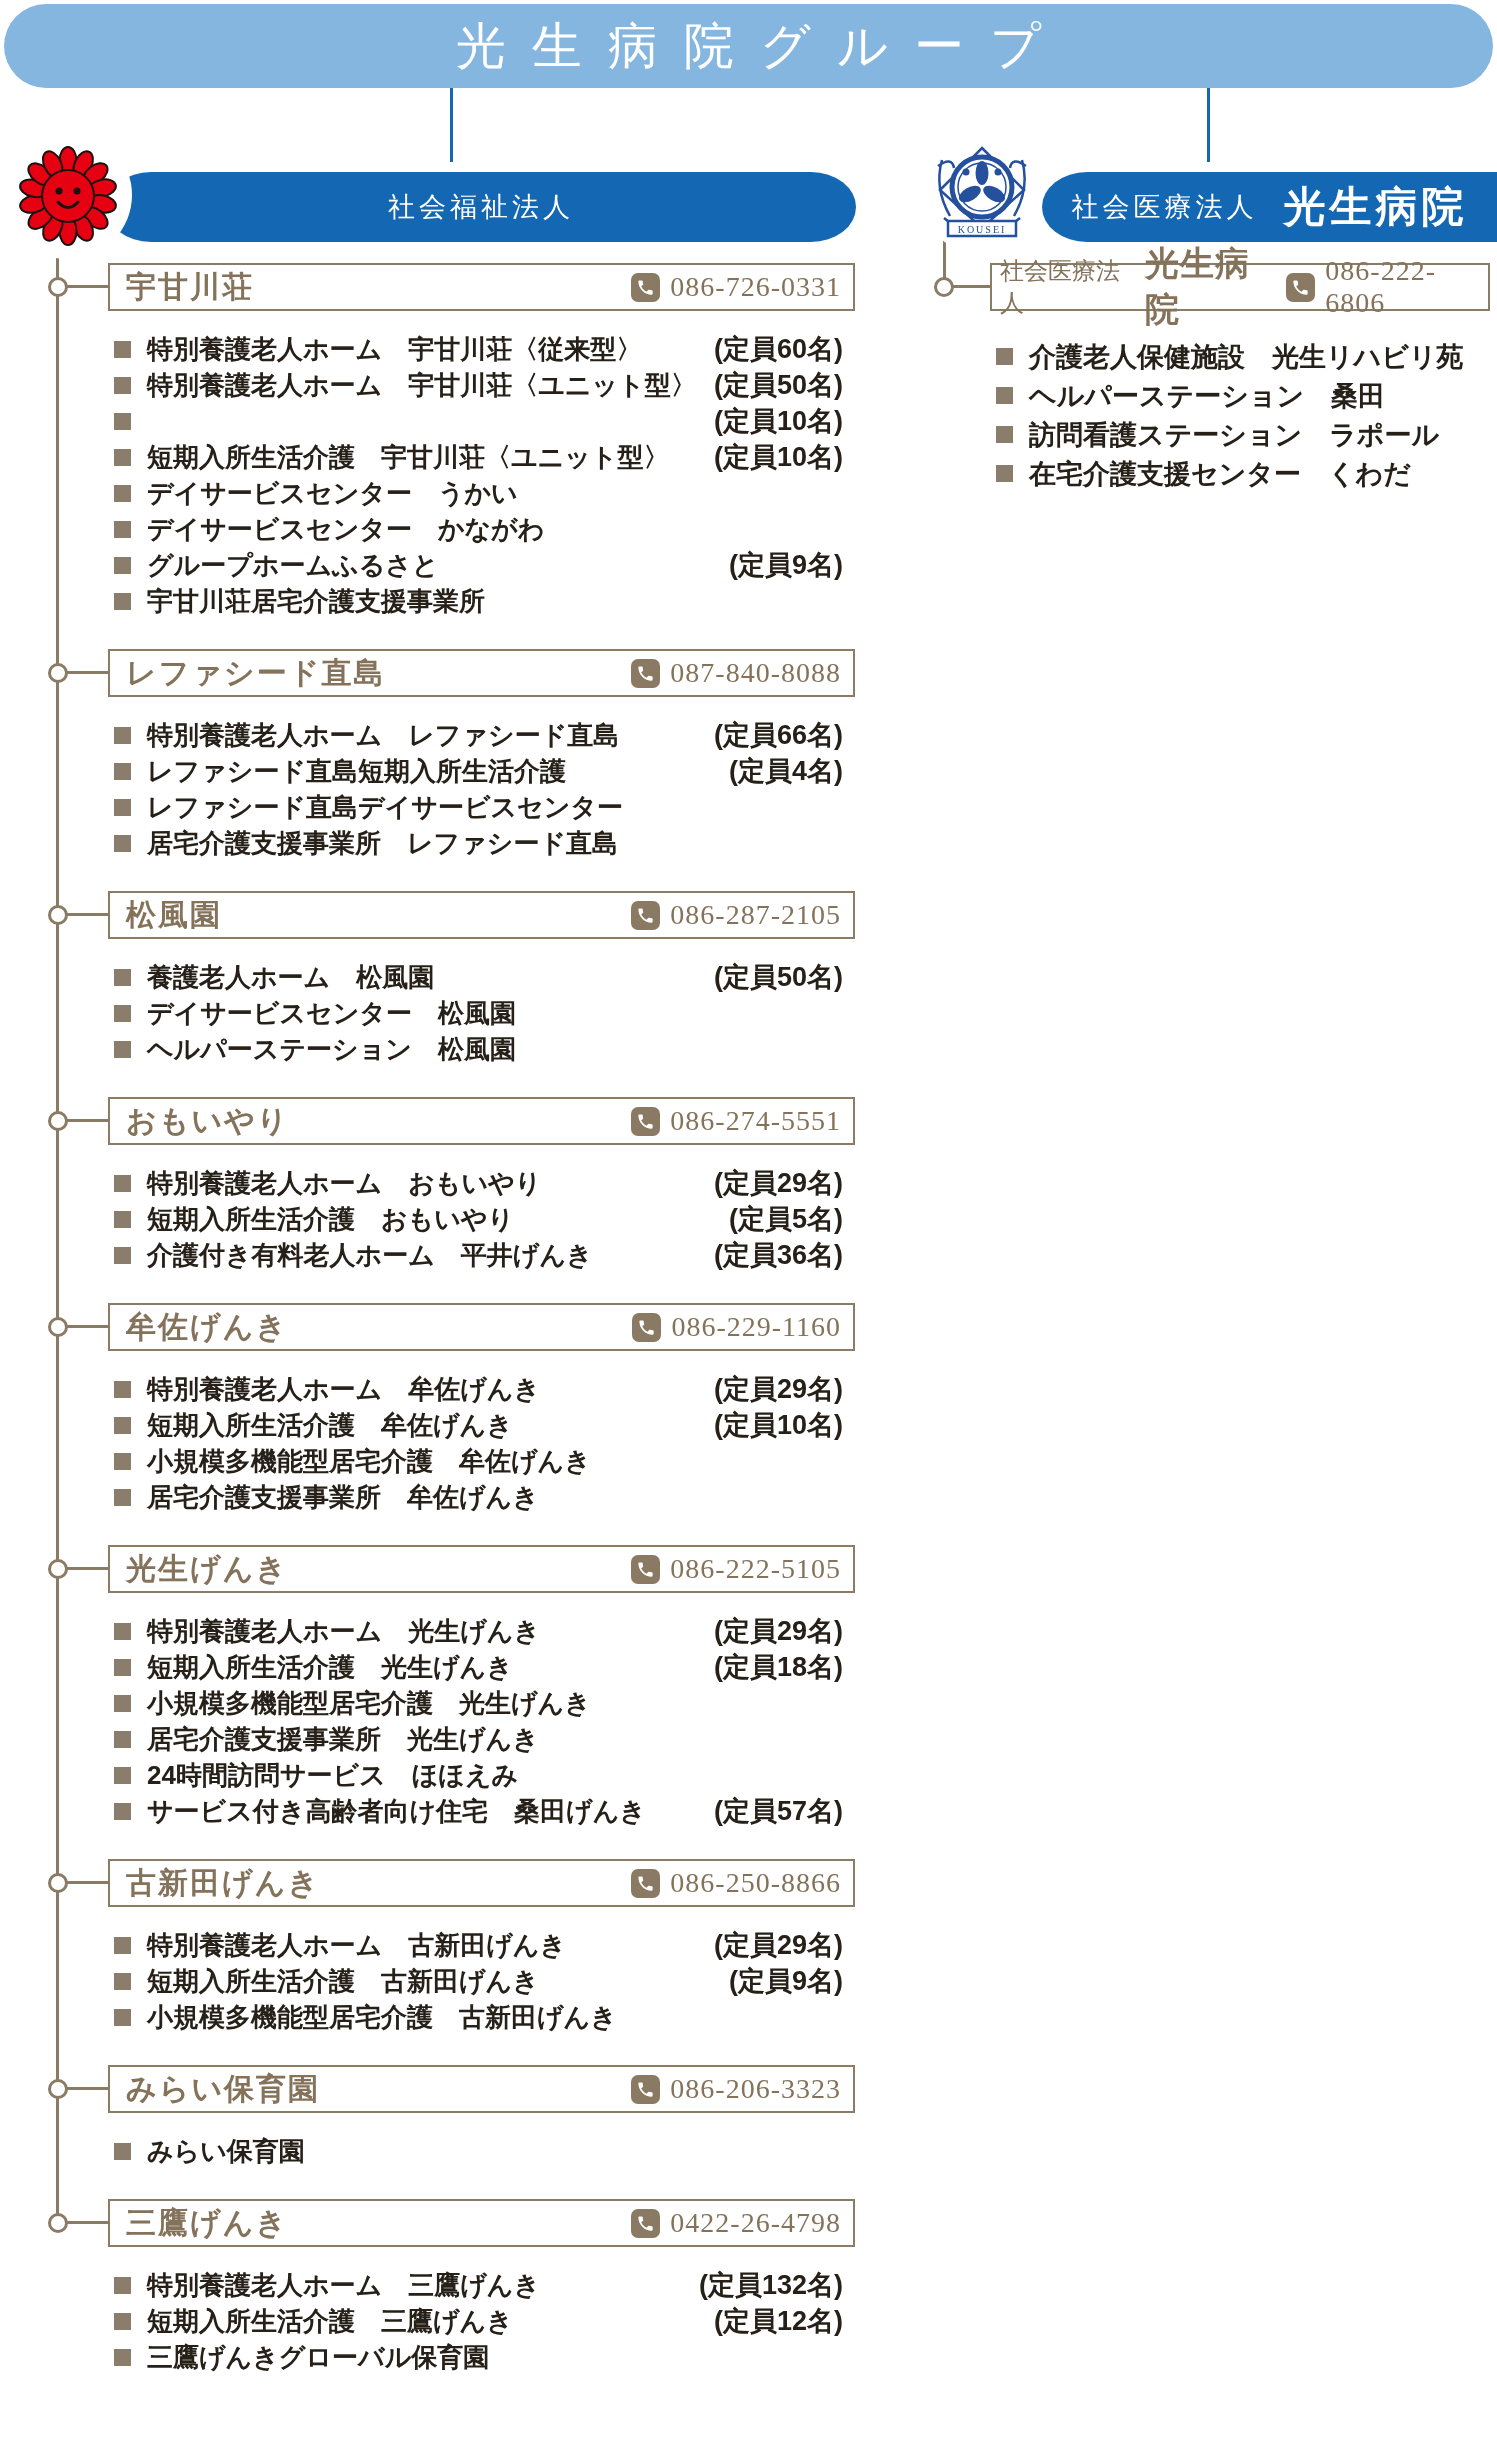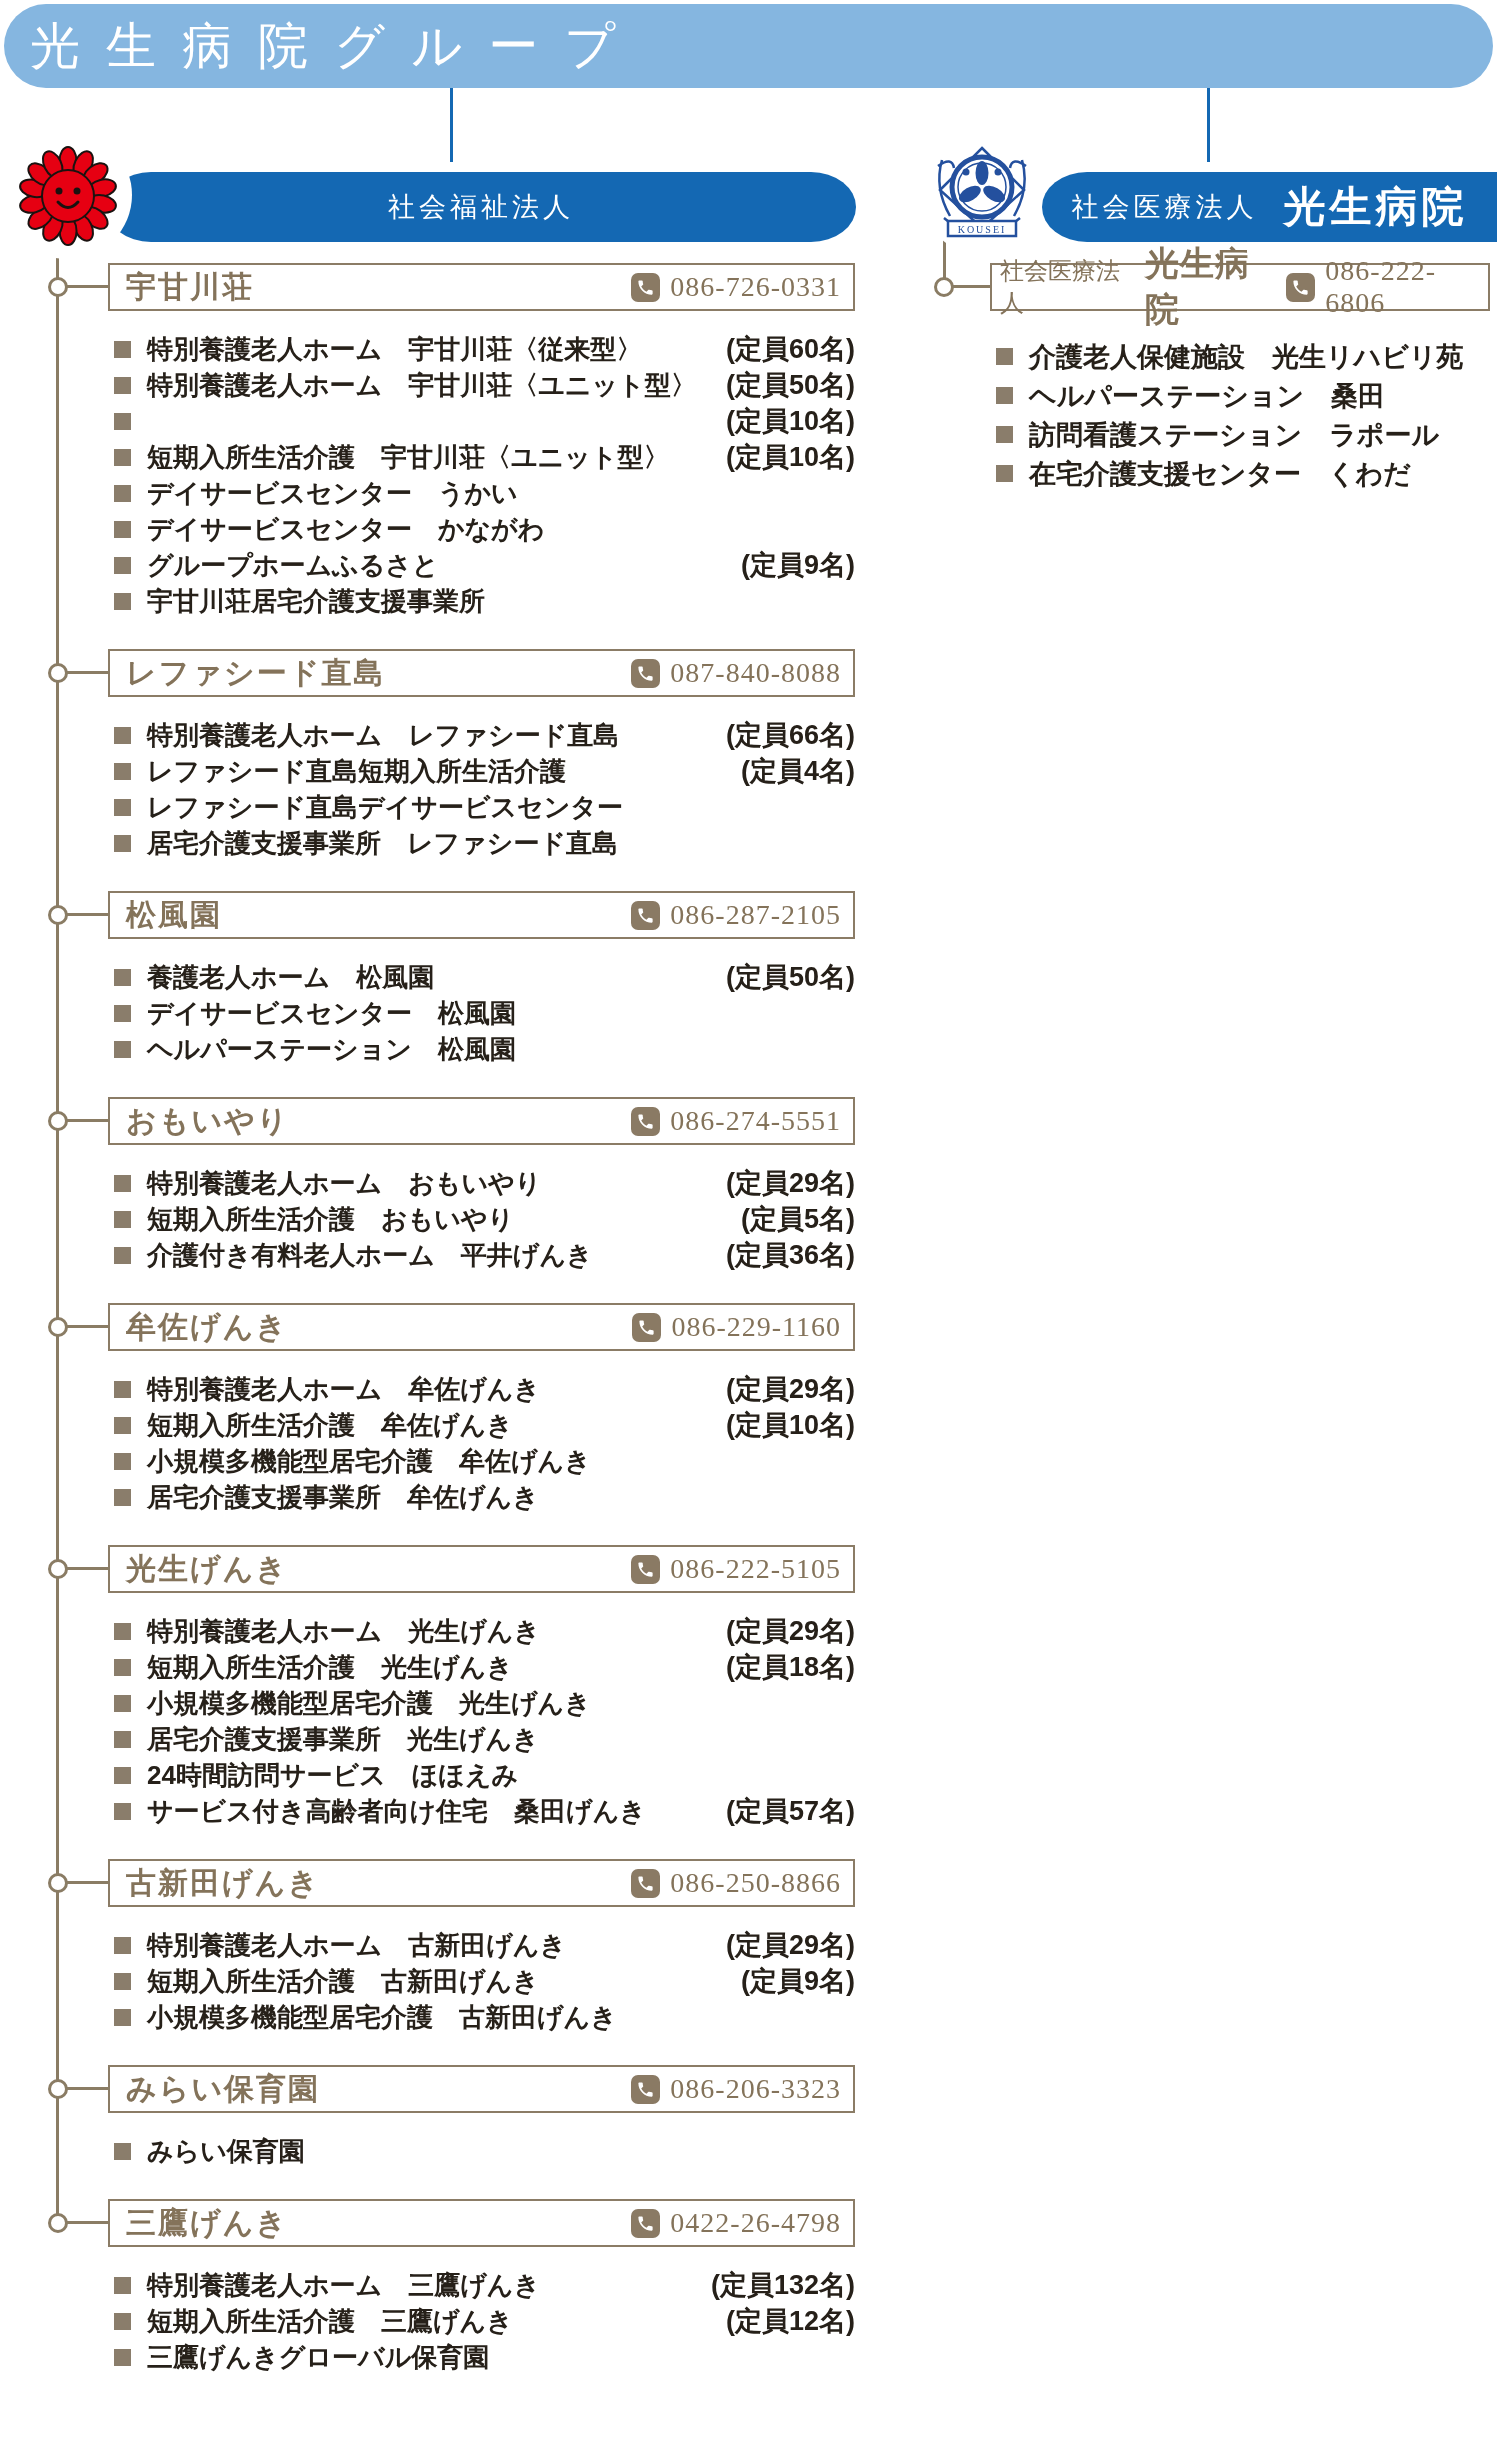--- a/index.html
+++ b/index.html
@@ -1,21 +1,21 @@
 <!DOCTYPE html>
 <html><head>
 <meta charset="utf-8">
 <style>
   html,body{margin:0;padding:0;background:#fff;}
   .page{position:relative;width:1497px;height:2442px;background:#fff;overflow:hidden;
         font-family:"Liberation Sans",sans-serif;}
 
   
   .banner{position:absolute;left:4px;top:4px;width:1489px;height:84px;background:#85B6E0;
-          border-radius:44px;display:flex;align-items:center;}
+          border-radius:44px;display:flex;align-items:center;justify-content:center;}
   .banner-title{color:#fff;font-family:"Liberation Serif",serif;font-size:50px;
           letter-spacing:26px;text-indent:26px;white-space:nowrap;}
 
   
   .vline-blue{position:absolute;width:3px;background:#1468B3;top:88px;height:74px;}
   .vline-blue.left{left:450px;}
   .vline-blue.right{left:1207px;}
 
   
   .orgbar{position:absolute;top:172px;height:70px;background:#1468B3;display:flex;
@@ -54,21 +54,21 @@
           background:#fff;z-index:2;}
   .facility-box::after{content:'';position:absolute;left:-52px;top:50%;margin-top:-2px;
           width:52px;height:3px;background:#8A7C64;}
   .facility-title{margin:0;font-family:"Liberation Serif",serif;font-size:30px;font-weight:700;
           color:#84735A;letter-spacing:2px;}
   .phone{display:flex;align-items:center;gap:10px;}
   .phone-icon{width:29px;height:29px;border-radius:7px;background:#8A7A64;display:flex;
           align-items:center;justify-content:center;flex:0 0 auto;}
   .phone-num{font-family:"Liberation Serif",serif;font-size:28px;color:#84735A;letter-spacing:1px;}
 
-  .items{list-style:none;margin:20px 0 30px 0;padding:0;}
+  .items{list-style:none;margin:20px 12px 30px 0;padding:0;}
   .item{display:flex;align-items:center;height:36px;}
   .bullet{width:17px;height:17px;background:#8A7D6B;margin:0 16px 0 6px;flex:0 0 auto;}
   .item-label{font-size:26px;font-weight:700;color:#262019;white-space:nowrap;}
   .capacity{margin-left:auto;font-size:27px;font-weight:700;color:#262019;white-space:nowrap;}
 
   
   .hospital-col{position:absolute;left:990px;top:263px;width:500px;}
   .hospital-box{height:48px;box-sizing:border-box;border:2px solid #8B7C66;background:#fff;
           display:flex;align-items:center;justify-content:center;gap:12px;padding:0 8px;}
   .h-type{font-family:"Liberation Serif",serif;font-size:24px;color:#84735A;}

